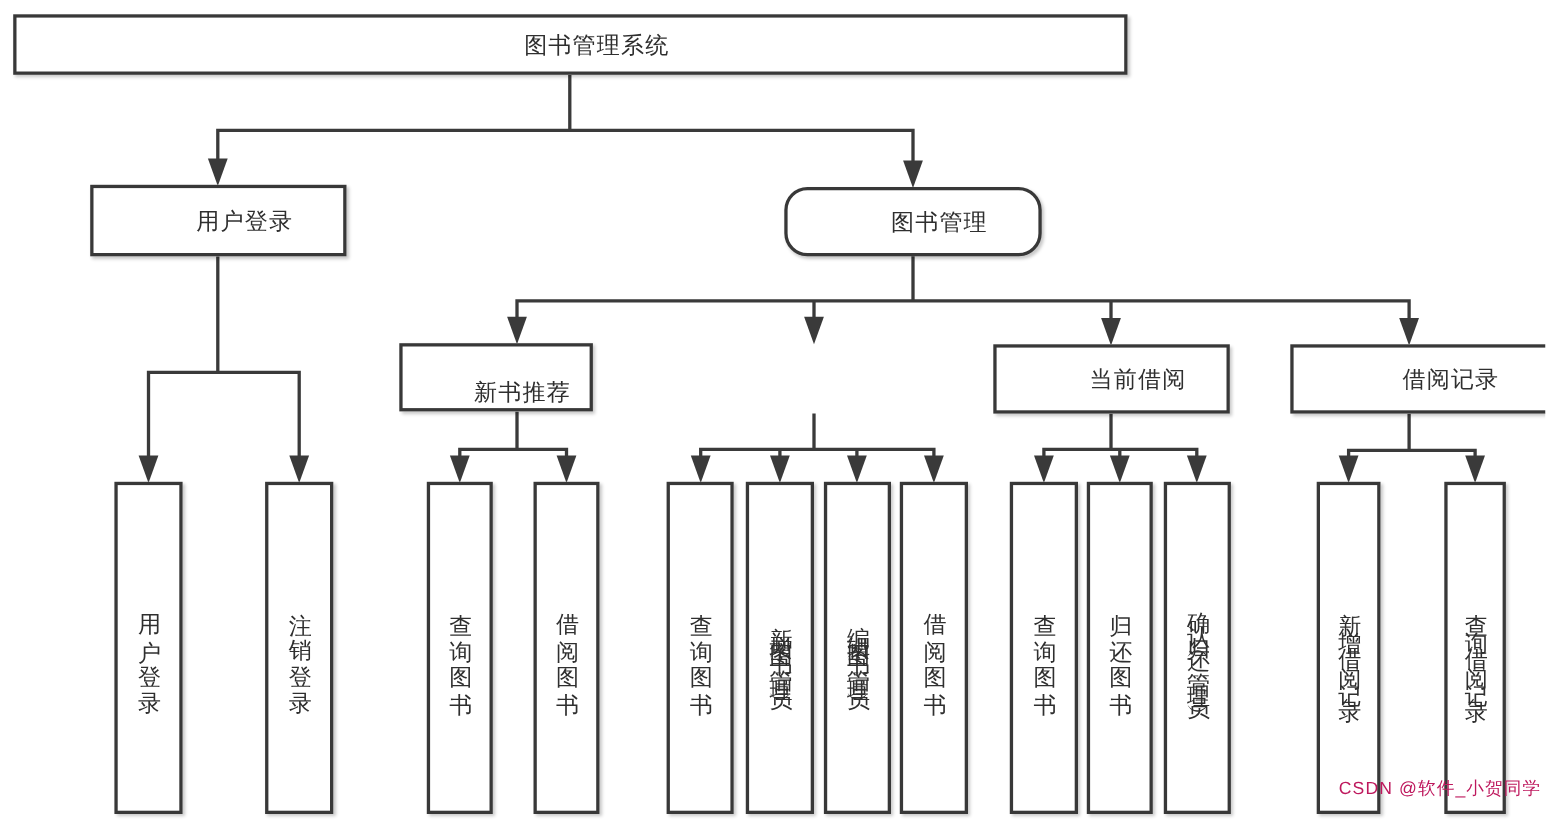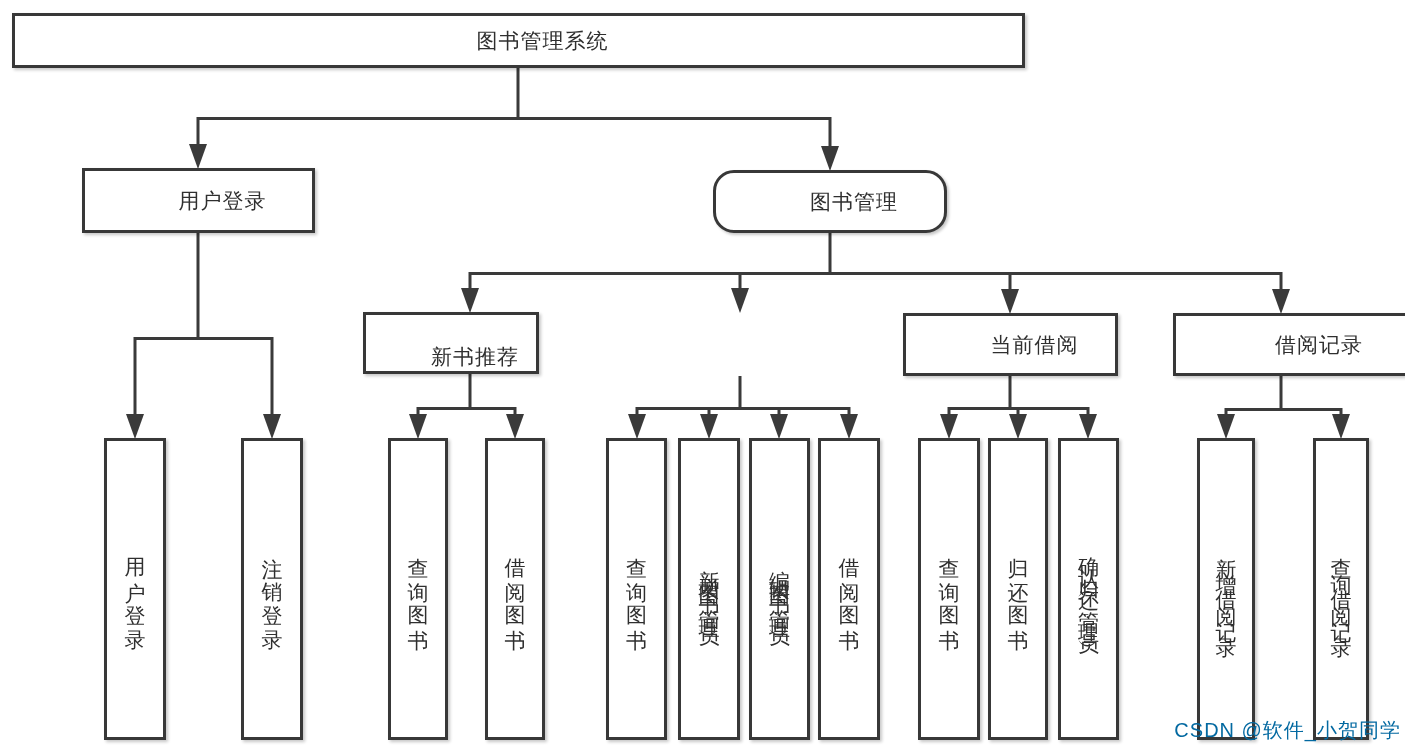--- a/index.html
+++ b/index.html
@@ -16,22 +16,22 @@
   .hnode{font-size:21px;letter-spacing:1px;white-space:nowrap;padding-left:48px;}
   .vnode span{
     writing-mode:vertical-rl;text-orientation:mixed;white-space:nowrap;
     font-size:21px;display:block;
   }
   .ls4 span{letter-spacing:24px;}
   .ls6 span{letter-spacing:16px;}
   .ls8 span{letter-spacing:11px;}
   .ls9 span{letter-spacing:8px;}
   .watermark{
-    position:absolute;right:4px;bottom:3px;z-index:2;font-size:20px;
-    color:#0369a1;letter-spacing:1px;white-space:nowrap;
+    position:absolute;right:4px;bottom:19px;z-index:2;font-size:16px;
+    color:#be185d;letter-spacing:1px;white-space:nowrap;
   }
 </style>
 </head>
 <body>
 
 <div class="canvas">
 
   <svg class="wires" viewBox="0 0 1405 747" xmlns="http://www.w3.org/2000/svg">
     <g stroke="#3a3a3a" stroke-width="3" fill="none">
       <g>

